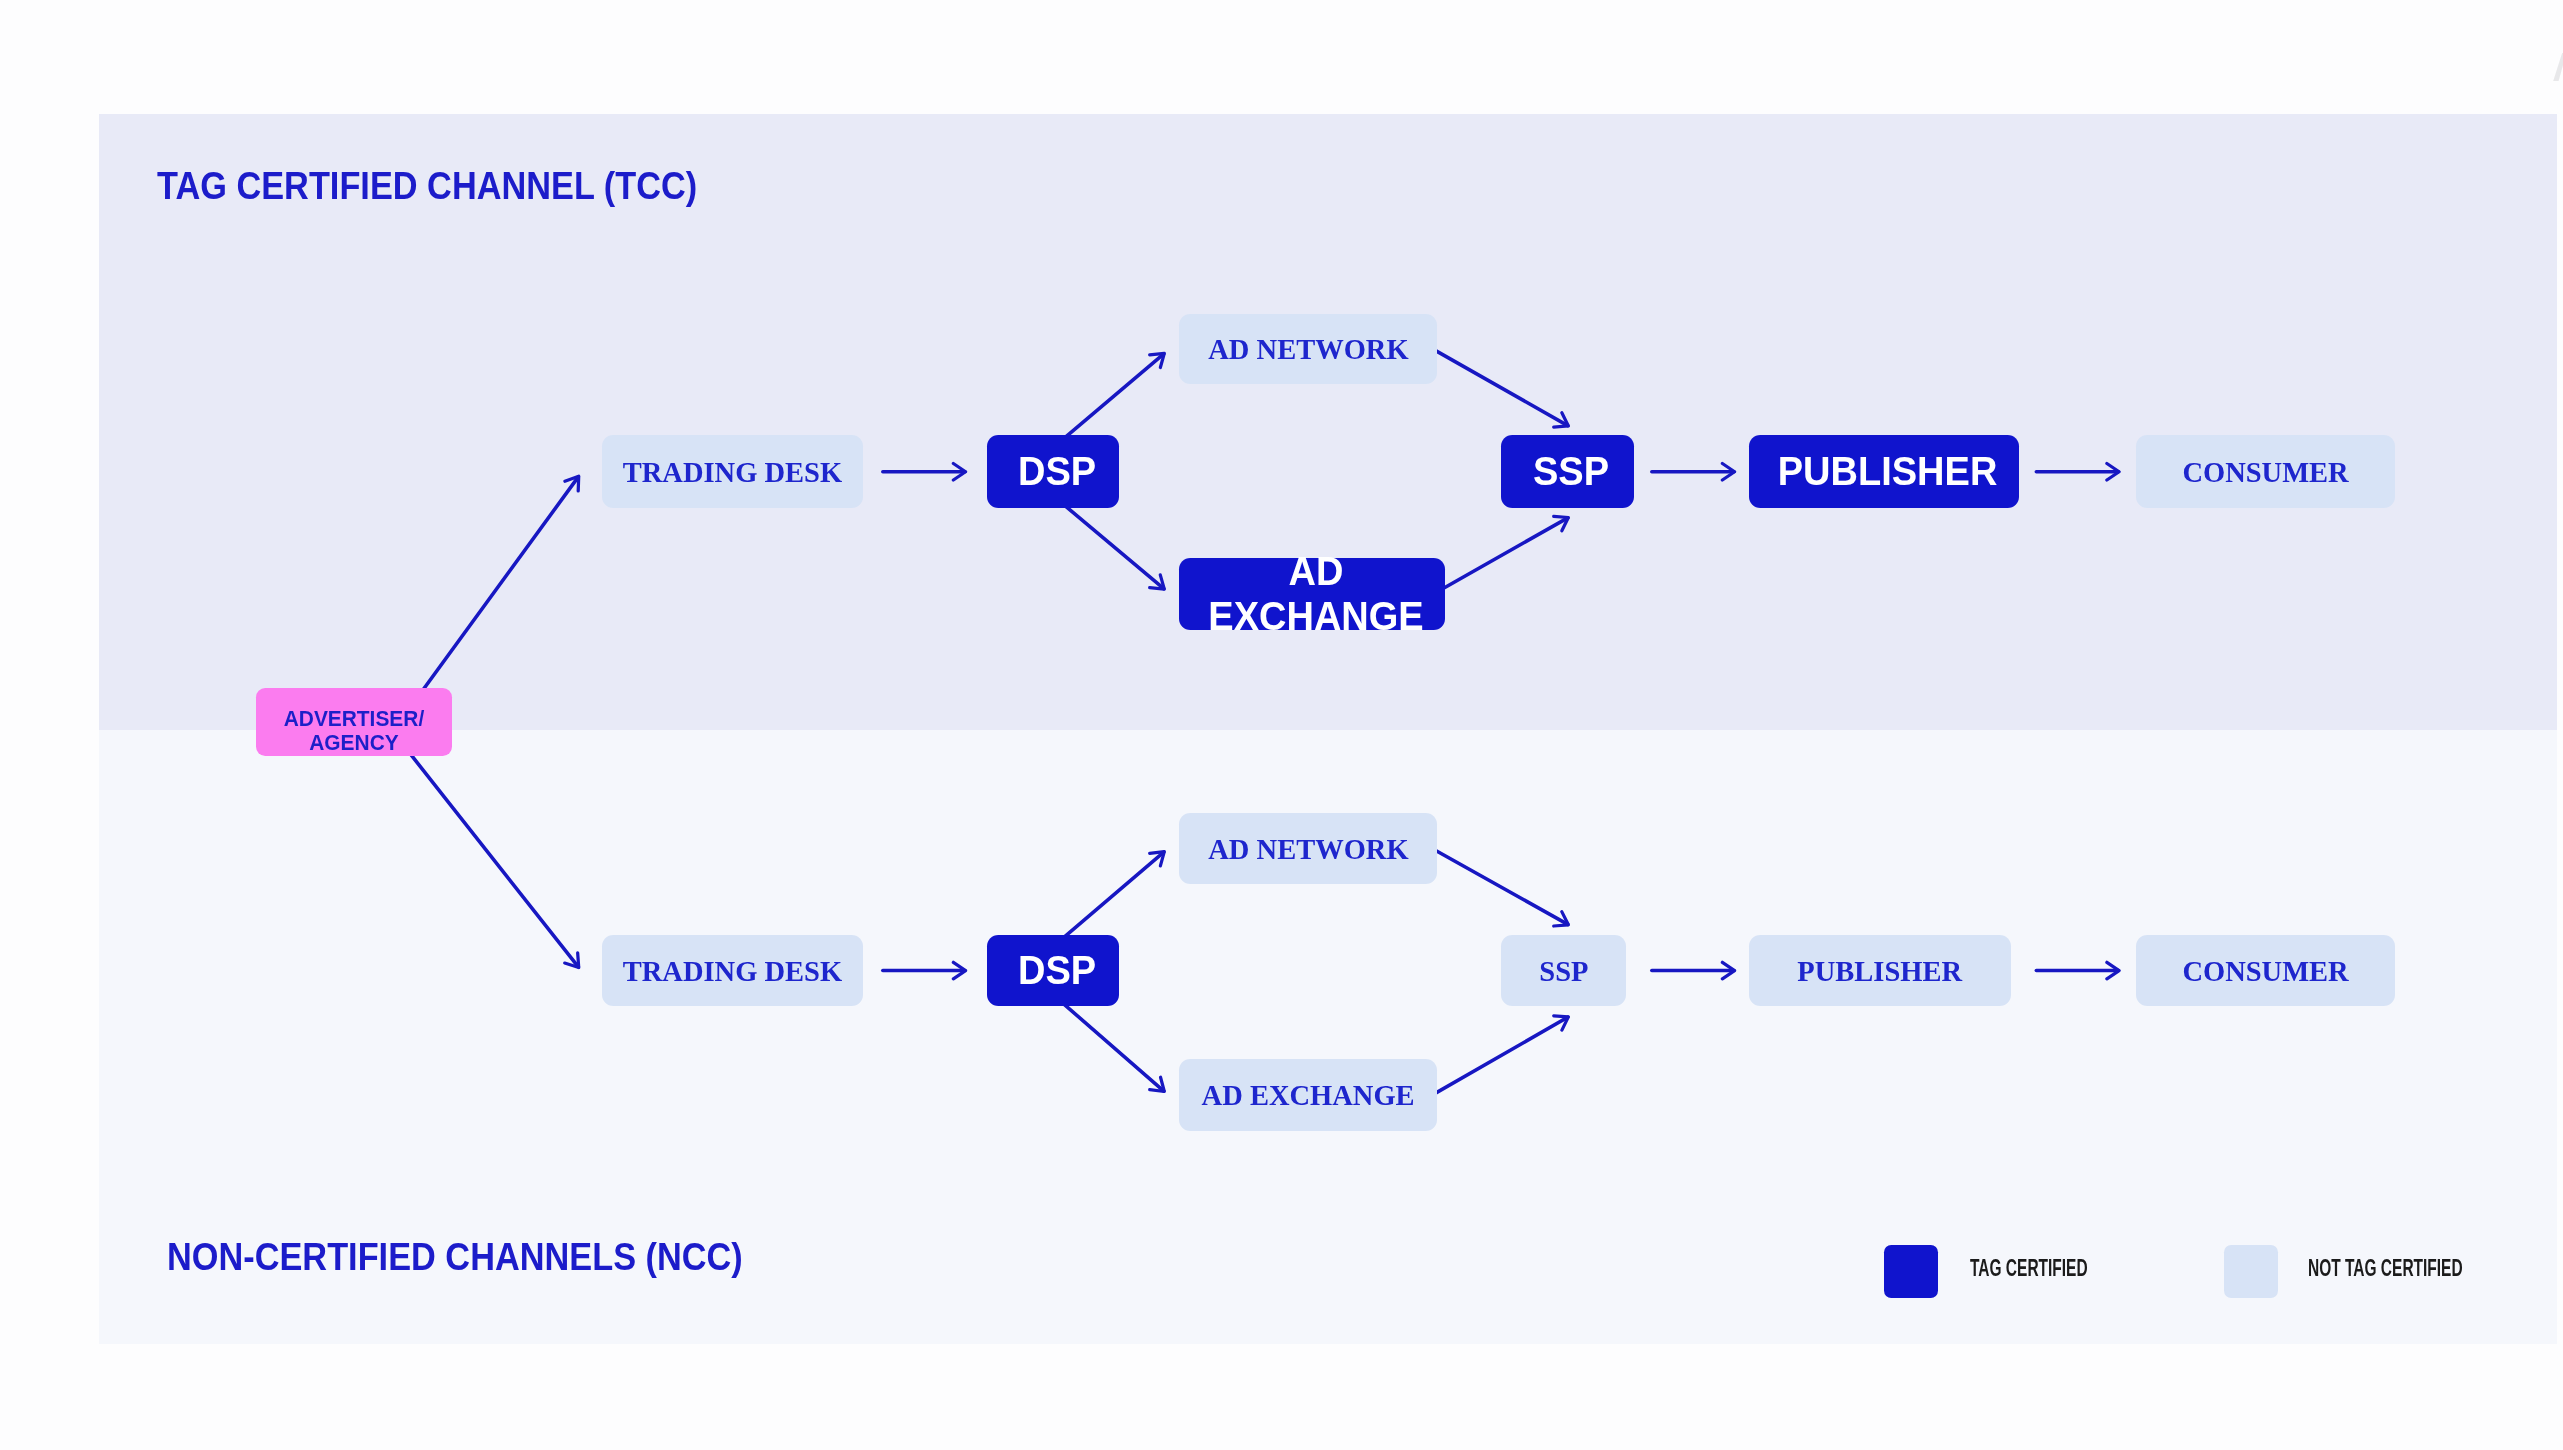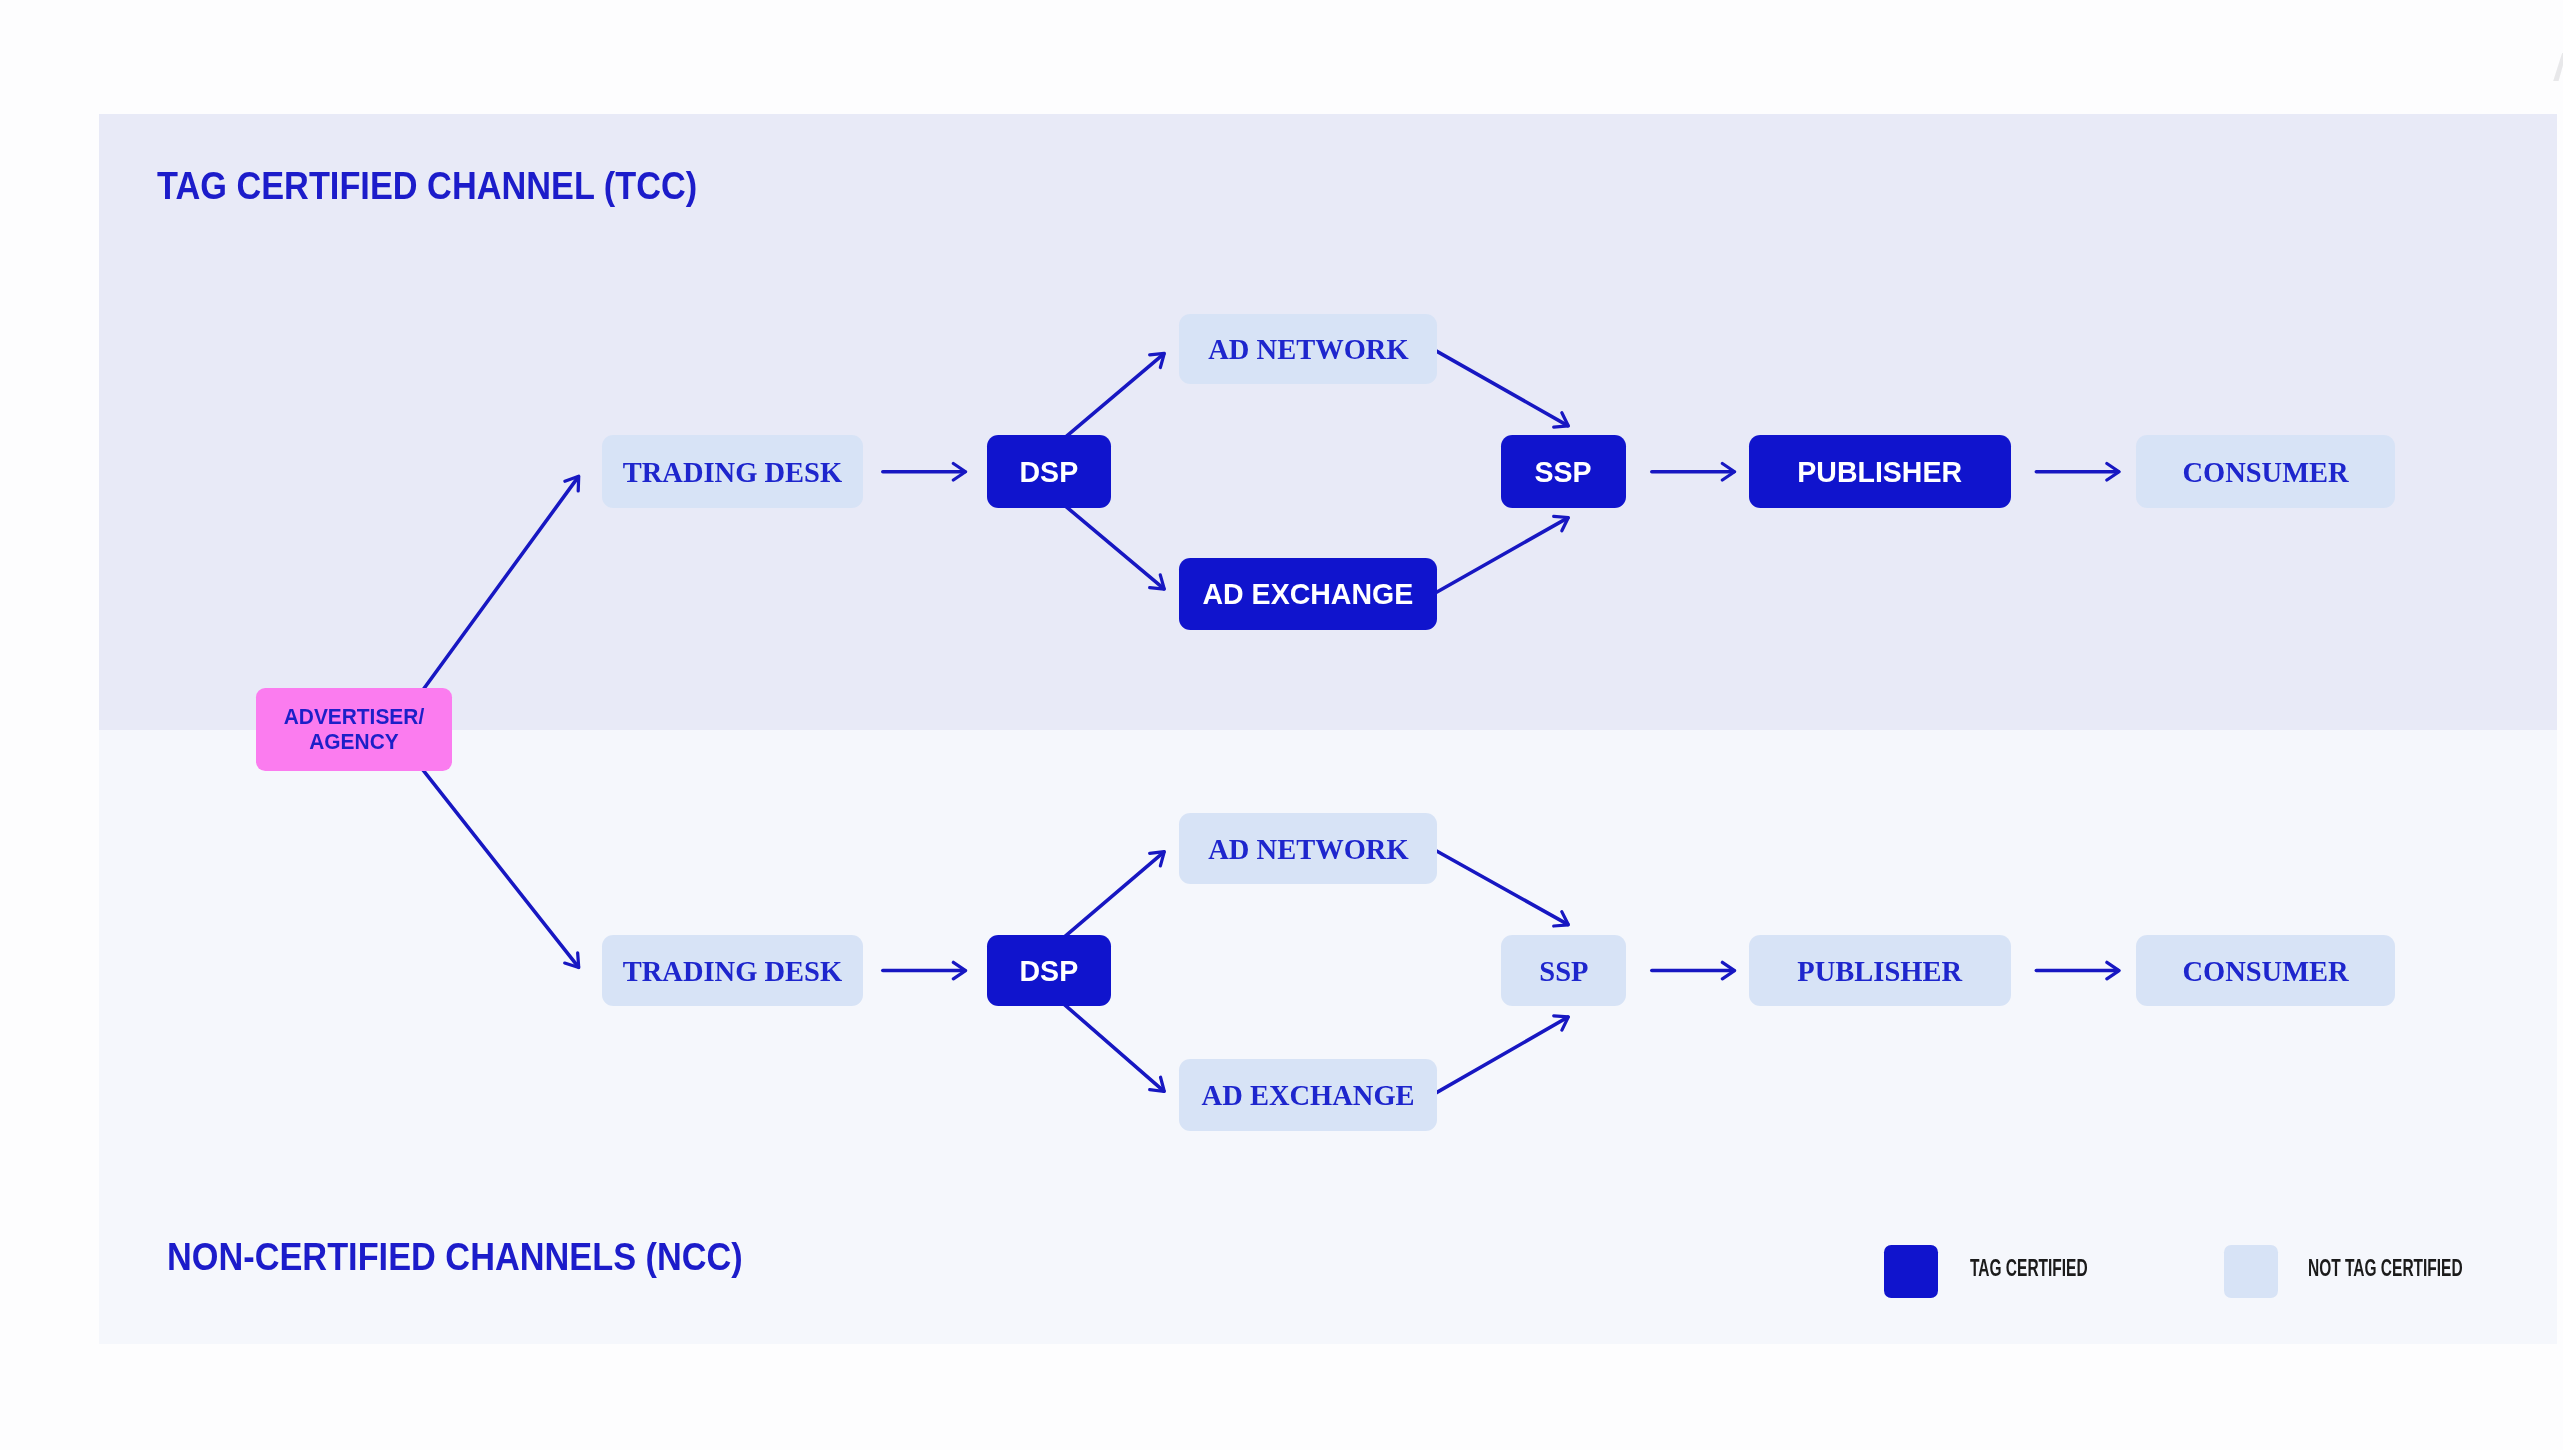--- a/index.html
+++ b/index.html
@@ -6,21 +6,21 @@
   .stage{position:relative;width:2650px;height:1451px;background:#FDFDFE;overflow:hidden;
          font-family:"Liberation Sans",sans-serif;}
   .panel{position:absolute;left:99px;width:2458px;}
   .panel-top{top:114px;height:616px;background:#E8EAF7;}
   .panel-bottom{top:730px;height:614px;background:#F5F7FC;}
   .arrows{position:absolute;left:0;top:0;width:2650px;height:1451px;z-index:1;}
   .node{position:absolute;z-index:2;display:flex;align-items:center;justify-content:center;
         font-weight:700;text-align:center;}
   .node .lbl{display:inline-block;transform:scaleX(0.95);white-space:pre-line;}
   .node-light{background:#D7E3F6;color:#1E26CD;border-radius:11.3px;font-size:30px;font-family:Liberation Serif, serif;}
-  .node-dark{background:#1014CD;color:#FFFFFF;border-radius:11.3px;font-size:30px;}
+  .node-dark{background:#1014CD;color:#FFFFFF;border-radius:11.3px;font-size:40px;padding-left:8px;}
   .node-pink{background:#FB7CEF;color:#1C1FC8;border-radius:9.2px;font-size:22px;line-height:24.6px;}
   .big-title{position:absolute;z-index:2;color:#1C1CCA;font-size:39px;font-weight:700;
              line-height:41px;white-space:nowrap;transform:scaleX(0.88);transform-origin:left center;}
   .legend-swatch{position:absolute;z-index:2;width:54px;height:53px;border-radius:7.2px;}
   .legend-label{position:absolute;z-index:2;color:#1B1B1B;font-size:24.6px;font-weight:700;
                 line-height:24.6px;white-space:nowrap;transform:scaleX(0.63);transform-origin:left center;}
   .logo{position:absolute;z-index:2;left:2553px;top:45px;color:#E8E8EA;font-size:40px;
         font-weight:700;letter-spacing:1px;transform:scaleX(0.88);transform-origin:left top;}
   .bottom-hairline{position:absolute;left:0;bottom:0;width:2650px;height:1.5px;background:#CFCFD4;z-index:3;}
 </style>
@@ -56,21 +56,21 @@
       <line x1="2790" y1="1653" x2="3058" y2="1803" marker-end="url(#ah)"></line>
       <line x1="2790" y1="2138" x2="3058" y2="1984" marker-end="url(#ah)"></line>
       <line x1="3222" y1="1893" x2="3382" y2="1893" marker-end="url(#ah)"></line>
       <line x1="3972" y1="1893" x2="4132" y2="1893" marker-end="url(#ah)"></line>
     </g>
   </svg>
 
   <div class="big-title" style="left:157px;top:165px;">TAG CERTIFIED CHANNEL (TCC)</div>
   <div class="big-title" style="left:167px;top:1236px;">NON-CERTIFIED CHANNELS (NCC)</div>
 
-  <div class="node node-pink" style="left:256px;top:688px;width:196px;height:83px;">
+  <div class="node node-pink" style="left:256px;top:688px;width:196px;height:68px;align-items:flex-end;">
     <span class="lbl">ADVERTISER/
 AGENCY</span>
   </div>
 
   <div class="node node-light" style="left:602px;top:435px;width:261px;height:73px;">
     <span class="lbl">TRADING DESK</span>
   </div>
   <div class="node node-dark" style="left:987px;top:435px;width:124px;height:73px;">
     <span class="lbl">DSP</span>
   </div>

